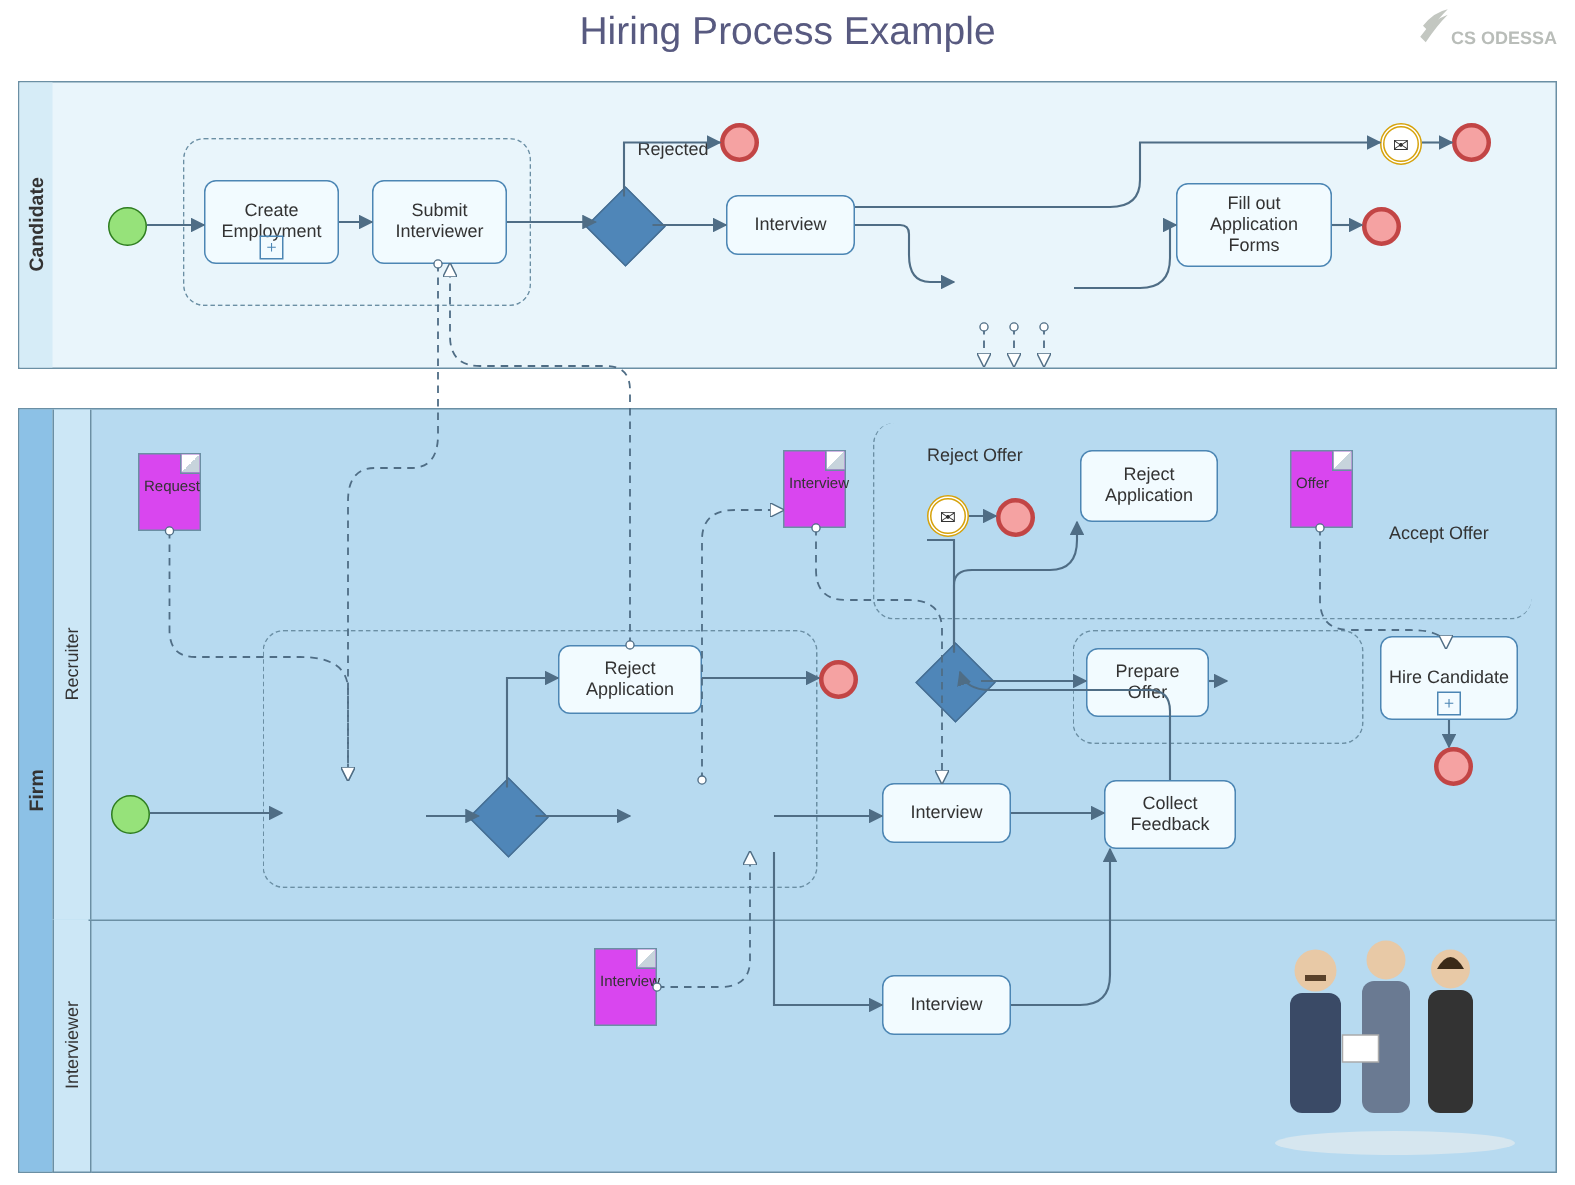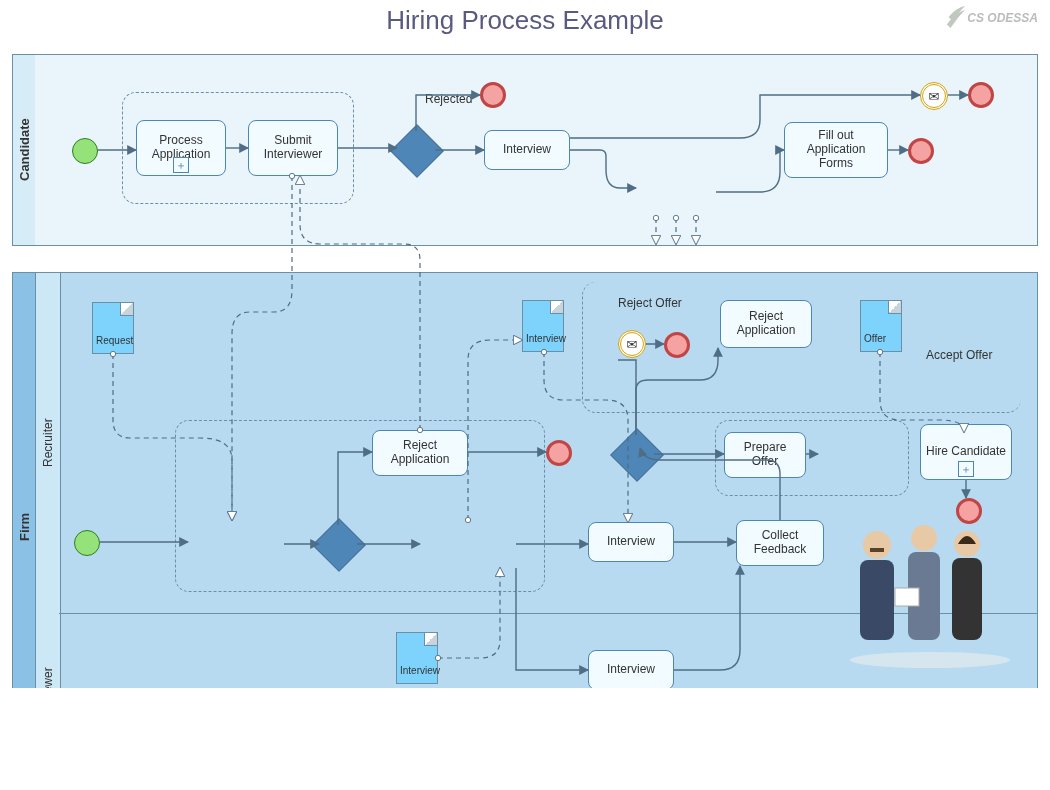--- a/index.html
+++ b/index.html
@@ -1,36 +1,36 @@
 <!DOCTYPE html>
 <html><head>
 <meta charset="utf-8">
 <style>
   html,body{margin:0;padding:0;font-family:Arial,Helvetica,sans-serif;font-size:13px;color:#333;background:#fff}
-  .canvas{position:relative;width:1050px;height:688px;background:#fff;overflow:hidden}
+  .canvas{position:relative;width:1050px;height:790px;background:#fff;overflow:hidden}
   .title{position:absolute;top:5px;left:0;right:0;text-align:center;font-size:26px;color:#585a80}
-  .logo{position:absolute;top:4px;right:12px;font-size:12px;color:#b9bdb9;font-style:italic;font-weight:bold;display:flex;align-items:center;gap:0}
+  .logo{position:absolute;top:4px;right:12px;font-size:12px;color:#b9bdb9;font-weight:bold;display:flex;align-items:flex-end;gap:0}
   .logo svg{width:22px;height:28px}
   
   .pool{position:absolute;border:1px solid #6b8fa4}
   .pool-hdr{position:absolute;left:0;top:0;bottom:0;width:22px;display:flex;align-items:center;justify-content:center;writing-mode:vertical-rl;transform:rotate(180deg);font-weight:bold;font-size:13px}
   .lane-hdr{position:absolute;width:24px;display:flex;align-items:center;justify-content:center;writing-mode:vertical-rl;transform:rotate(180deg);font-size:12px}
   .lane-sep{position:absolute;height:0;border-top:1px solid #6b8fa4}
   
   .task{position:absolute;background:#f2fbff;border:1px solid #4c86b4;border-radius:8px;display:flex;align-items:center;justify-content:center;text-align:center;padding:4px;box-sizing:border-box;font-size:12px;line-height:1.15}
   .subproc-marker{position:absolute;bottom:2px;left:50%;transform:translateX(-50%);width:14px;height:14px;border:1.2px solid #4c86b4;font-size:11px;color:#4c86b4;display:flex;align-items:center;justify-content:center;line-height:1}
   .evt{position:absolute;border-radius:50%;box-sizing:border-box}
   .evt-start{width:26px;height:26px;background:#96e27a;border:1.5px solid #2e7d1f}
   .evt-end{width:26px;height:26px;background:#f5a2a2;border:3px solid #c24545}
   .evt-msg{width:28px;height:28px;background:#fff;border:3px double #d6a20b;display:flex;align-items:center;justify-content:center;font-size:13px}
   .gw{position:absolute;width:36px;height:36px;background:#4f86b8;transform:rotate(45deg);border:1px solid #476f93}
   .group{position:absolute;border:1.5px dash-dotted #6b8fa4;border:1.5px dashed #6b8fa4;border-radius:14px;pointer-events:none}
   .group{border-style:dashed}
   
-  .doc{position:absolute;width:42px;height:52px;background:#7dd3fc;border:1px solid #6b8fa4;font-size:10px;padding:32px 3px 2px 3px;box-sizing:border-box}
+  .doc{position:absolute;width:42px;height:52px;background:#d946ef;border:1px solid #6b8fa4;font-size:10px;padding:16px 3px 2px 3px;box-sizing:border-box}
   .doc::before{content:"";position:absolute;top:0;right:0;width:12px;height:12px;background:linear-gradient(135deg,#fff 50%,#c7d4dc 50%);border-left:1px solid #6b8fa4;border-bottom:1px solid #6b8fa4}
   .lbl{position:absolute;font-size:12px;color:#333}
   
   svg.flows{position:absolute;inset:0;width:1050px;height:790px;pointer-events:none}
   .seq{stroke:#4f6d85;stroke-width:1.4;fill:none;marker-end:url(#arr)}
   .msg{stroke:#4f6d85;stroke-width:1.2;fill:none;stroke-dasharray:5 4;marker-end:url(#oarr);marker-start:url(#ocirc)}
   
   .people{position:absolute;right:30px;bottom:18px}
 </style>
 </head>
@@ -58,21 +58,21 @@
     <div class="lane-sep" style="left:46px;top:340px;right:0;width:978px"></div>
   </div>
 
   <div class="group" style="left:122px;top:92px;width:230px;height:110px"></div>
   <div class="group" style="left:175px;top:420px;width:368px;height:170px"></div>
   <div class="group" style="left:715px;top:420px;width:192px;height:74px"></div>
   <div class="group" style="left:582px;top:282px;width:438px;height:130px;border-top:none;border-right:none"></div>
 
   <div class="evt evt-start" style="left:72px;top:138px"></div>
   <div class="task" style="left:136px;top:120px;width:90px;height:56px">
-      <span>Process Application</span>
+      <span>Create Employment</span>
       <div class="subproc-marker">＋</div>
     </div>
   <div class="task" style="left:248px;top:120px;width:90px;height:56px">Submit Interviewer</div>
   <div class="gw" style="left:398px;top:132px"></div>
   <div class="lbl" style="left:425px;top:92px">Rejected</div>
   <div class="evt evt-end" style="left:480px;top:82px"></div>
   <div class="task" style="left:484px;top:130px;width:86px;height:40px">Interview</div>
   <div class="task" style="left:784px;top:122px;width:104px;height:56px">Fill out Application Forms</div>
   <div class="evt evt-end" style="left:908px;top:138px"></div>
   <div class="evt evt-msg" style="left:920px;top:82px">

